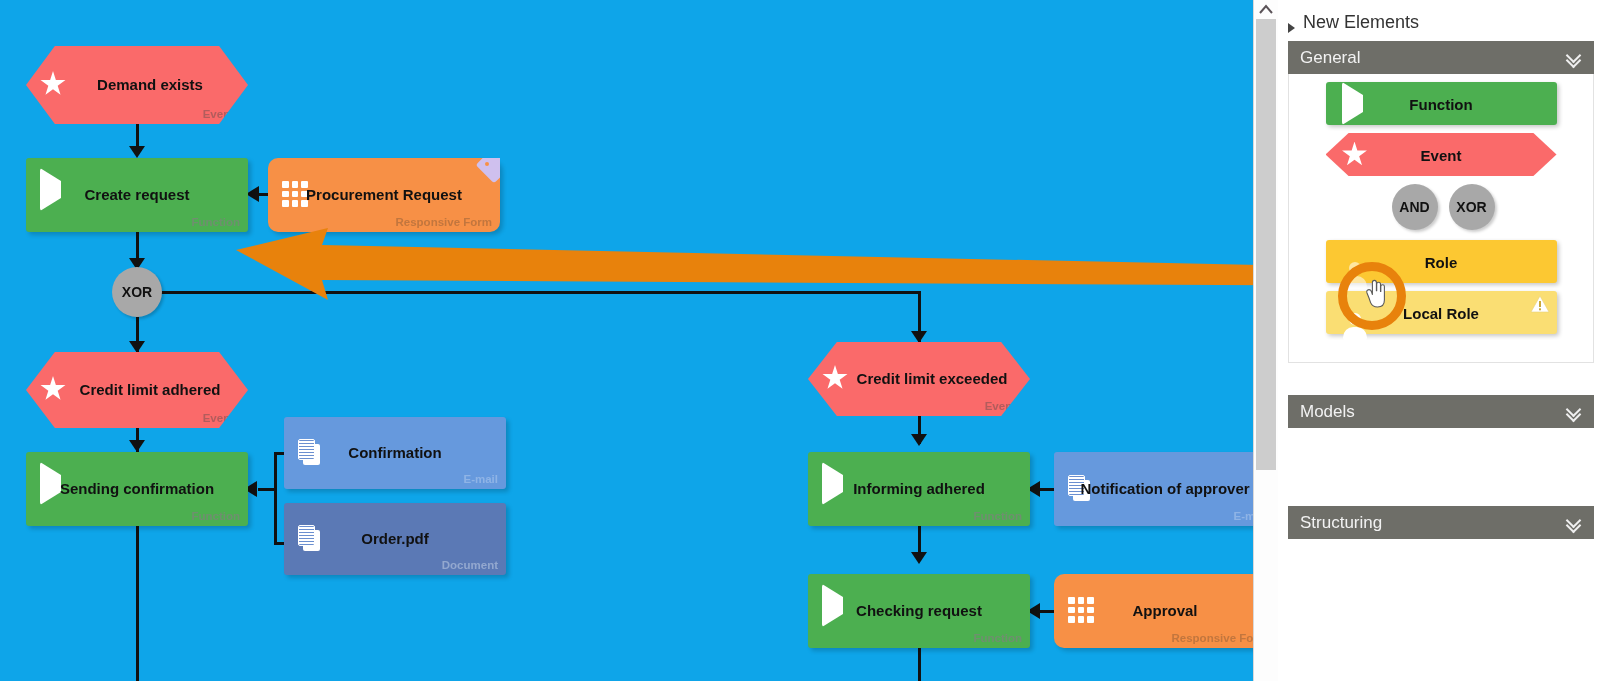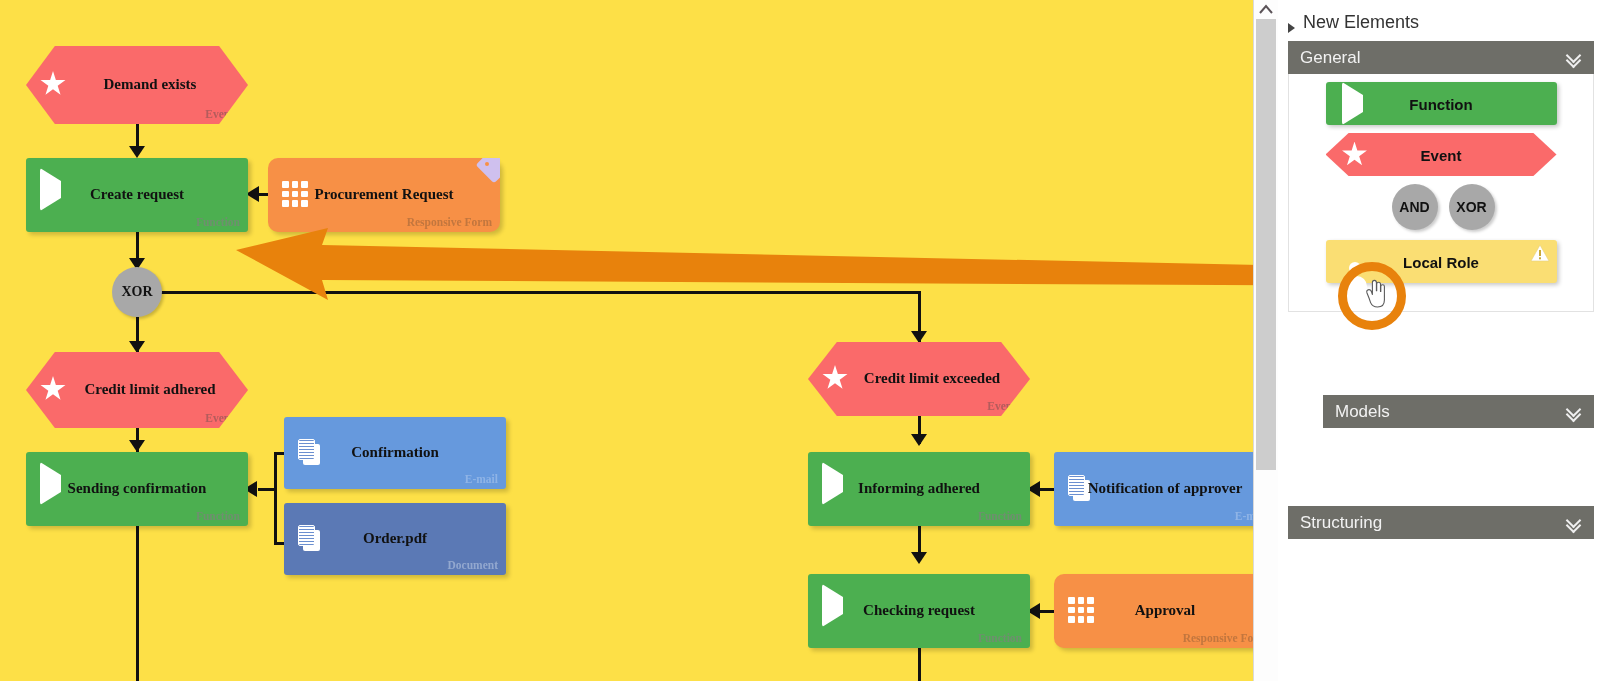--- a/index.html
+++ b/index.html
@@ -4,21 +4,21 @@
 <style>
   html,body{margin:0;padding:0;}
   body{
     width:1603px;height:681px;overflow:hidden;background:#ffffff;
     font-family:"Liberation Sans","DejaVu Sans",sans-serif;
     position:relative;
   }
   .root{position:absolute;inset:0;}
 
   
-  #canvas{position:absolute;left:0;top:0;width:1253px;height:681px;background:#fde047;overflow:hidden;font-family:Liberation Serif, serif;}
+  #canvas{position:absolute;left:0;top:0;width:1253px;height:681px;background:#0ea5e9;overflow:hidden;}
 
   .node{position:absolute;box-sizing:border-box;border-radius:3px;
         box-shadow:3px 3px 4px rgba(0,0,0,.18);}
   .node .title{position:absolute;left:0;right:0;top:50%;transform:translateY(-50%);
         text-align:center;font-size:15px;font-weight:bold;color:#111;line-height:1.15;padding:0 8px;box-sizing:border-box;}
   .node .type{position:absolute;right:8px;bottom:4px;font-size:11.5px;font-weight:bold;}
   .node .glyph{position:absolute;left:14px;top:50%;transform:translateY(-50%);
         width:28px;height:28px;}
 
   
@@ -332,35 +332,39 @@
 
           <div class="circrow">
             <div class="circ">
               <span>AND</span>
             </div>
             <div class="circ">
               <span>XOR</span>
             </div>
           </div>
 
+          <div class="pitem p-role">
+            <span class="pglyph"><span class="person faded"><i class="hd"></i><i class="bd"></i></span></span>
+            <span class="plabel">Role</span>
+          </div>
 
           <div class="pitem p-localrole" style="margin-bottom:18px;">
             <span class="pglyph"><span class="person"><i class="hd"></i><i class="bd"></i></span></span>
             <span class="plabel">Local Role</span>
             <svg class="warnbadge" viewBox="0 0 20 18">
               <polygon points="10,1 19,17 1,17" fill="#ffffff" stroke="#e8d07a" stroke-width="0.6"></polygon>
               <rect x="9" y="6" width="2" height="6" fill="#c9a93a"></rect>
               <rect x="9" y="13.3" width="2" height="2" fill="#c9a93a"></rect>
             </svg>
           </div>
 
         </div>
       </div>
 
-      <div class="group" style="top:395px;margin-left:35px;">
+      <div class="group" style="top:395px;">
         <div class="ghead">
           <span class="gt">Models</span>
           <span class="chev"></span>
         </div>
       </div>
 
 
       <div class="group" style="top:506px;">
         <div class="ghead">
           <span class="gt">Structuring</span>

